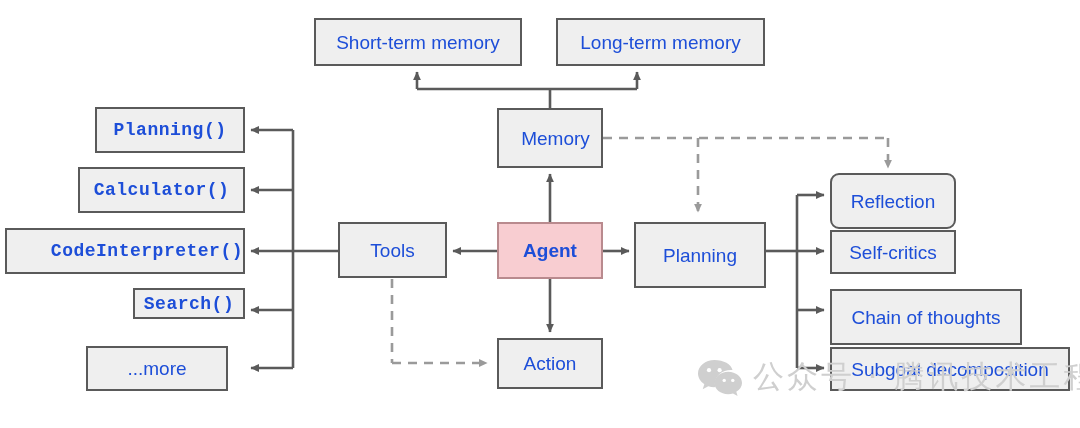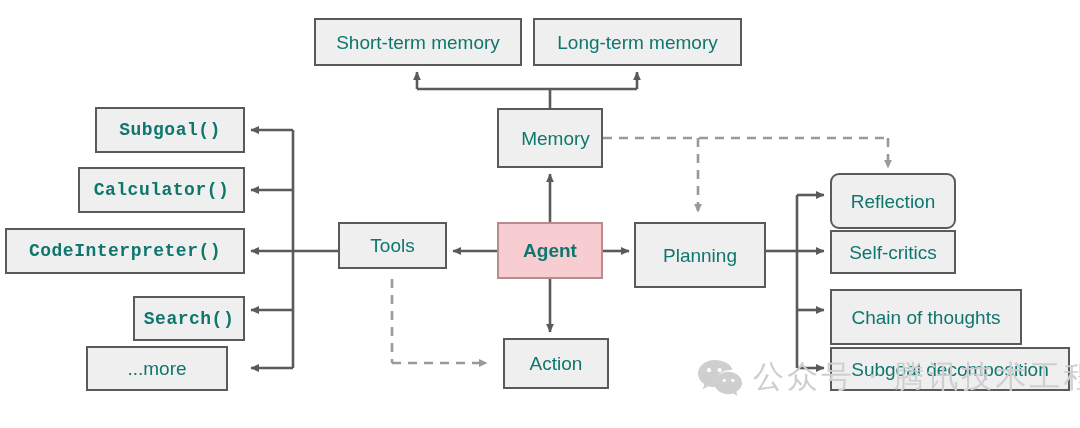--- a/index.html
+++ b/index.html
@@ -23,21 +23,21 @@
     height: 428px;
   }
   .node {
     position: absolute;
     box-sizing: border-box;
     background: #efefef;
     border: 2px solid #5a5a5a;
     display: flex;
     align-items: center;
     justify-content: center;
-    color: #0f766e;
+    color: #1d4ed8;
     font-size: 19px;
     font-family: "Liberation Sans", sans-serif;
     line-height: 1;
     white-space: nowrap;
     z-index: 2;
   }
   .node.mono {
     font-family: "Liberation Mono", monospace;
     font-weight: bold;
     font-size: 18px;
@@ -122,53 +122,53 @@
       <path d="M888,138 L888,168" marker-end="url(#arrowDash)"></path>
 
       <path d="M392,279 L392,363"></path>
       <path d="M392,363 L487,363" marker-end="url(#arrowDash)"></path>
     </g>
   </svg>
 
   <div class="node" style="left:314px; top:18px; width:208px; height:48px;">
     <span>Short-term memory</span>
   </div>
-  <div class="node" style="left:533px; top:18px; width:209px; height:48px;">
+  <div class="node" style="left:556px; top:18px; width:209px; height:48px;">
     <span>Long-term memory</span>
   </div>
   <div class="node" style="left:497px; top:108px; width:106px; height:60px;padding-left:11px;">
     <span>Memory</span>
   </div>
 
   <div class="node mono" style="left:95px; top:107px; width:150px; height:46px;">
-    <span>Subgoal()</span>
+    <span>Planning()</span>
   </div>
   <div class="node mono" style="left:78px; top:167px; width:167px; height:46px;">
     <span>Calculator()</span>
   </div>
-  <div class="node mono" style="left:5px; top:228px; width:240px; height:46px;">
+  <div class="node mono" style="left:5px; top:228px; width:240px; height:46px;justify-content:flex-end;">
     <span>CodeInterpreter()</span>
   </div>
-  <div class="node mono" style="left:133px; top:296px; width:112px; height:45px;">
+  <div class="node mono" style="left:133px; top:288px; width:112px; height:31px;">
     <span>Search()</span>
   </div>
   <div class="node" style="left:86px; top:346px; width:142px; height:45px;">
     <span>...more</span>
   </div>
 
-  <div class="node" style="left:338px; top:222px; width:109px; height:47px;">
+  <div class="node" style="left:338px; top:222px; width:109px; height:56px;">
     <span>Tools</span>
   </div>
   <div class="node accent" style="left:497px; top:222px; width:106px; height:57px;">
     <span>Agent</span>
   </div>
   <div class="node" style="left:634px; top:222px; width:132px; height:66px;">
     <span>Planning</span>
   </div>
-  <div class="node" style="left:497px; top:338px; width:106px; height:51px;margin-left:6px;">
+  <div class="node" style="left:497px; top:338px; width:106px; height:51px;">
     <span>Action</span>
   </div>
 
   <div class="node" style="left:830px; top:173px; width:126px; height:56px;border-radius:9px;">
     <span>Reflection</span>
   </div>
   <div class="node" style="left:830px; top:230px; width:126px; height:44px;align-items:center;">
     <span>Self-critics</span>
   </div>
   <div class="node" style="left:830px; top:289px; width:192px; height:56px;">

